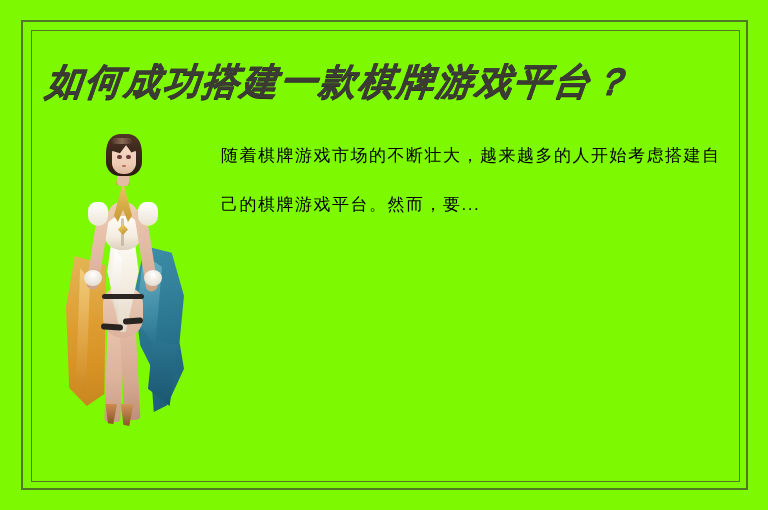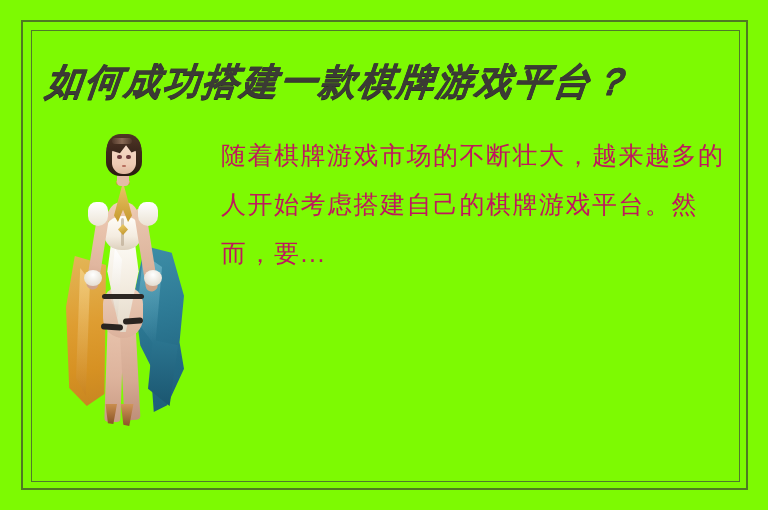--- a/index.html
+++ b/index.html
@@ -63,24 +63,24 @@
     text-shadow: 0.5px 0 0 #3b3b34, 0 0.5px 0 #2e2e28;
   }
 
   
   .body-text {
     position: absolute;
     left: 221px;
     top: 131px;
     width: 512px;
     font-family: "Liberation Sans", "DejaVu Sans", sans-serif;
-    font-size: 25px;
+    font-size: 17px;
     line-height: 49px;
     letter-spacing: 1.5px;
-    color: #be185d;
+    color: #000000;
     text-align: left;
     word-break: break-all;
   }
 
   
   .figure {
     position: absolute;
     left: 62px;
     top: 128px;
     width: 124px;

